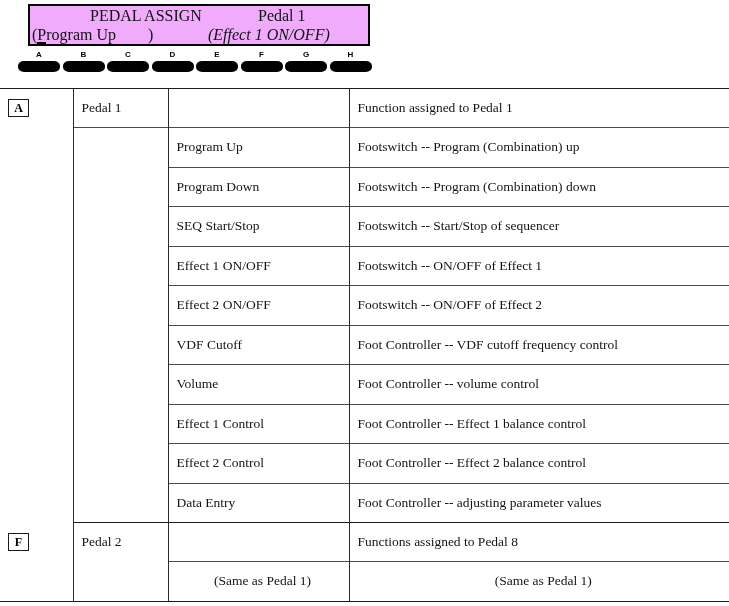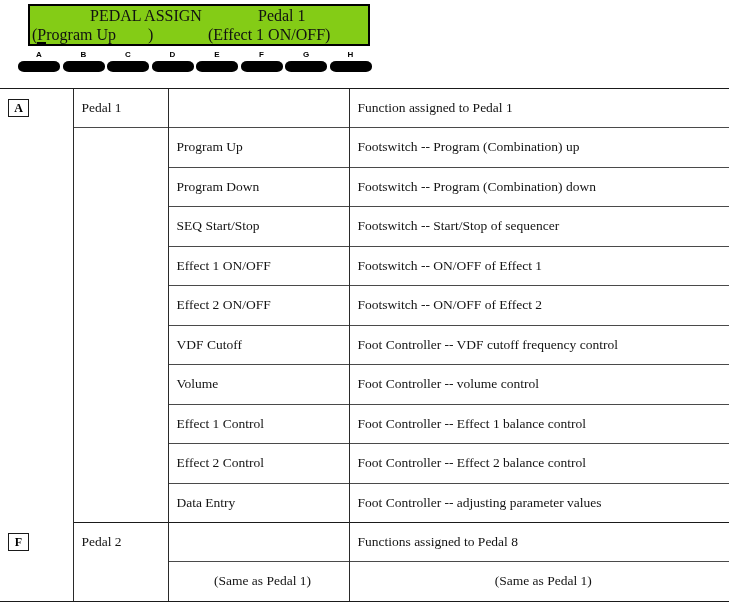--- a/index.html
+++ b/index.html
@@ -18,32 +18,32 @@
   }
 
   
   #lcd-panel {
     position: absolute;
     left: 28px;
     top: 4px;
     width: 342px;
     height: 42px;
     border: 2px solid #000000;
-    background: #84cc16;
+    background: #f0abfc;
     box-sizing: border-box;
   }
 
   .lcd-seg {
     position: absolute;
     white-space: pre;
   }
   #lcd-title        { left: 60px;  top: 1px;  }
   #lcd-pedal-label  { left: 228px; top: 1px;  }
   #lcd-param-left   { left: 2px;   top: 20px; }
-  #lcd-param-right  { left: 178px; top: 20px; }
+  #lcd-param-right  { left: 178px; top: 20px; font-style: italic; }
 
   .cursor-char {
     border-bottom: 2px solid #000000;
     display: inline-block;
     line-height: 15px;
   }
 
   
   #button-strip {
     position: absolute;

